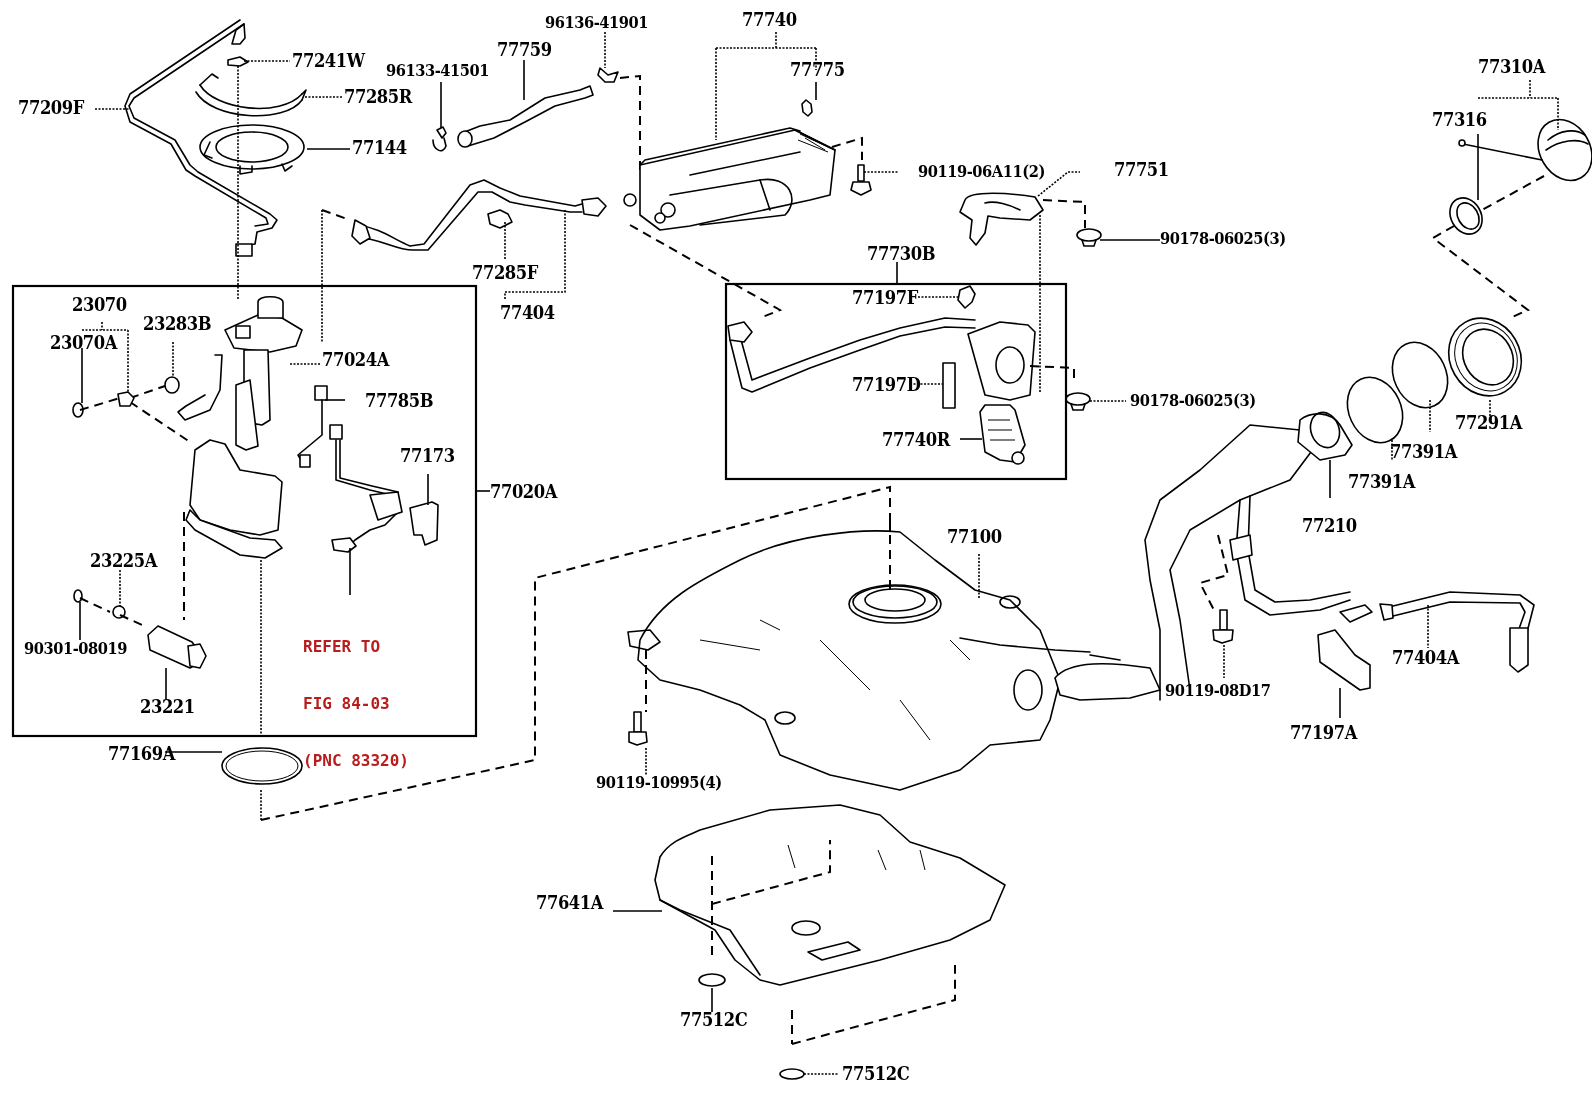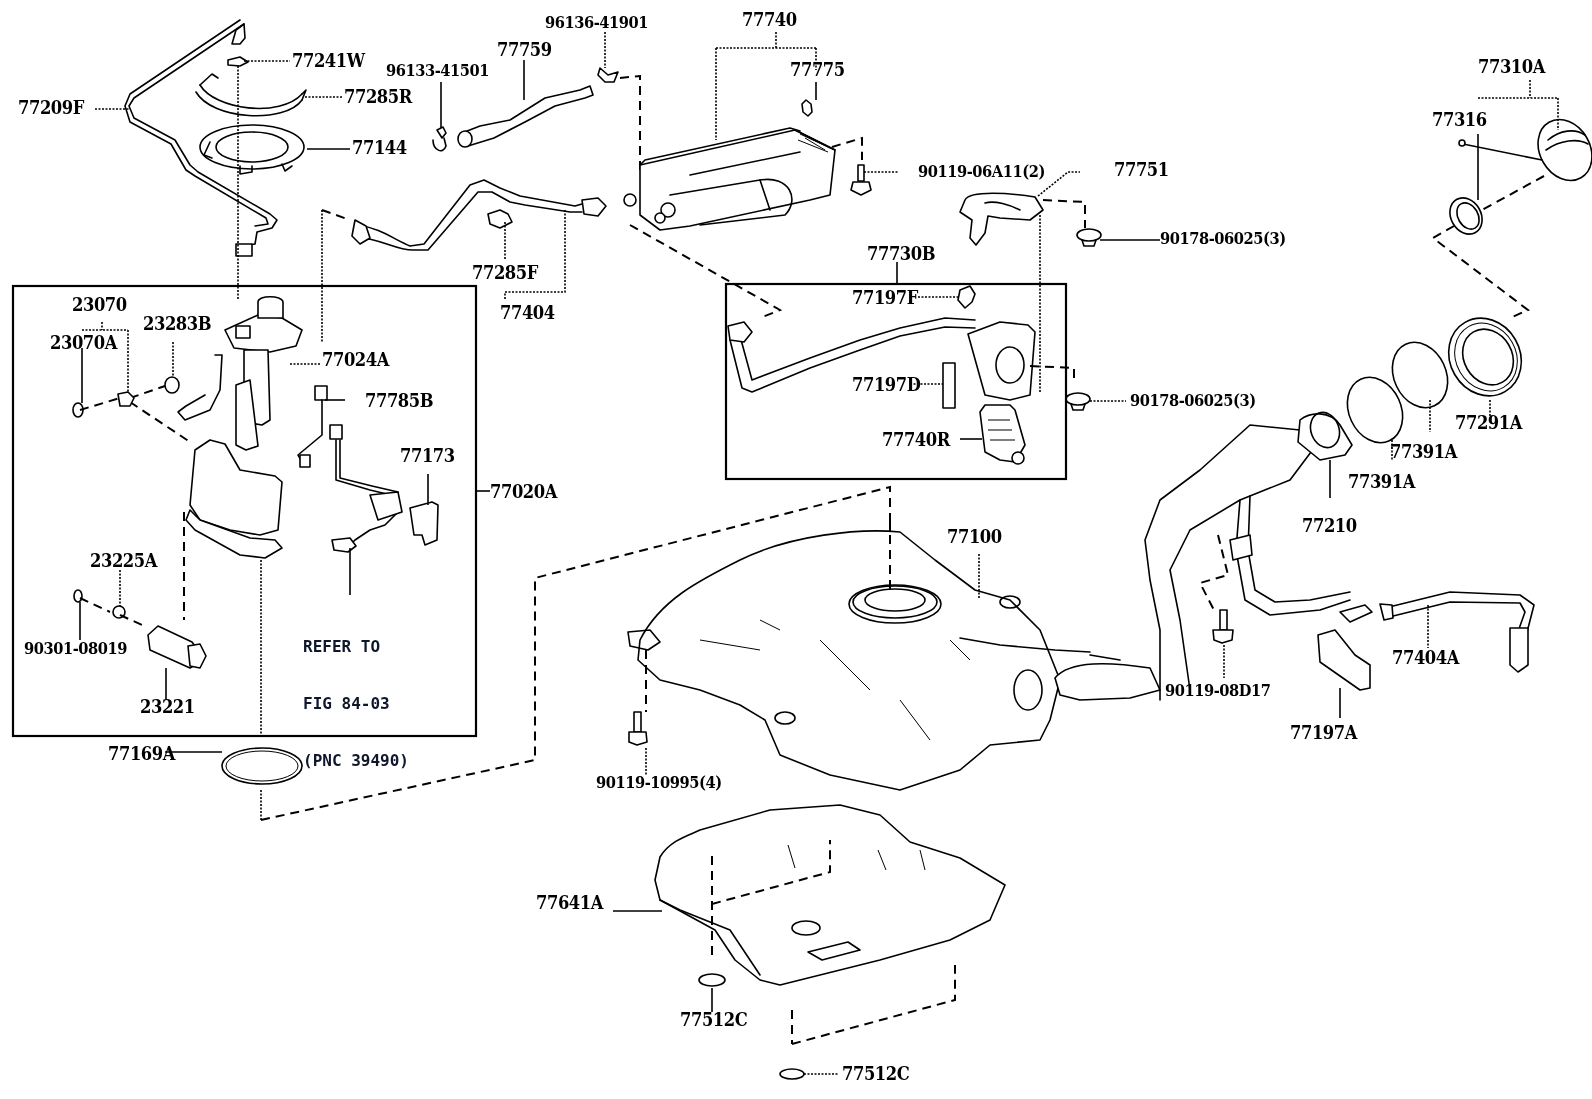--- a/index.html
+++ b/index.html
@@ -18,21 +18,21 @@
     transform: scaleX(0.86);
     transform-origin: left top;
   }
   .lbl.sm { font-size: 17px; }
   .note {
     position: absolute;
     font-family: "DejaVu Sans Mono", monospace;
     font-weight: bold;
     font-size: 16px;
     line-height: 19px;
-    color: #0f172a;
+    color: #b91c1c;
     white-space: pre;
   }
   .figid {
     position: absolute;
     font-family: "DejaVu Sans", sans-serif;
     font-weight: bold;
     font-size: 15px;
     color: #000;
   }
   .p { fill: none; stroke: #000; stroke-width: 1.6; stroke-linejoin: round; stroke-linecap: round; }
@@ -377,18 +377,18 @@
 <span class="lbl sm" style="left:1165px;top:682px">90119-08D17</span>
 <span class="lbl" style="left:1392px;top:648px">77404A</span>
 <span class="lbl" style="left:1290px;top:723px">77197A</span>
 <span class="lbl" style="left:536px;top:893px">77641A</span>
 <span class="lbl" style="left:680px;top:1010px">77512C</span>
 <span class="lbl" style="left:842px;top:1064px">77512C</span>
 
 <div class="note" style="left:303px;top:599px">
   <div>REFER TO</div>
   <div>FIG 84-03</div>
-  <div>(PNC 39490)</div>
+  <div>(PNC 83320)</div>
 </div>
 
 <span class="figid" style="left:1488px;top:1103px">774615D</span>
 
 </div>
 
 </body></html>

